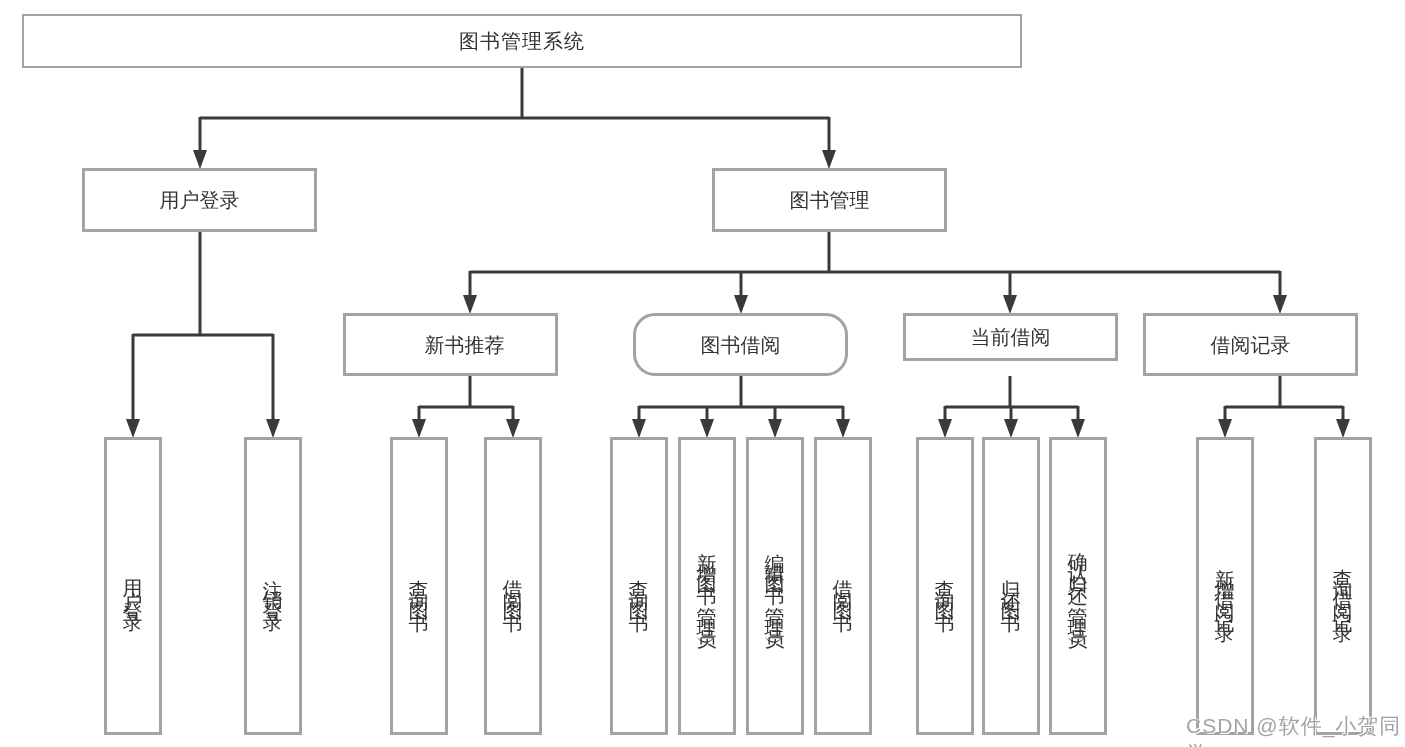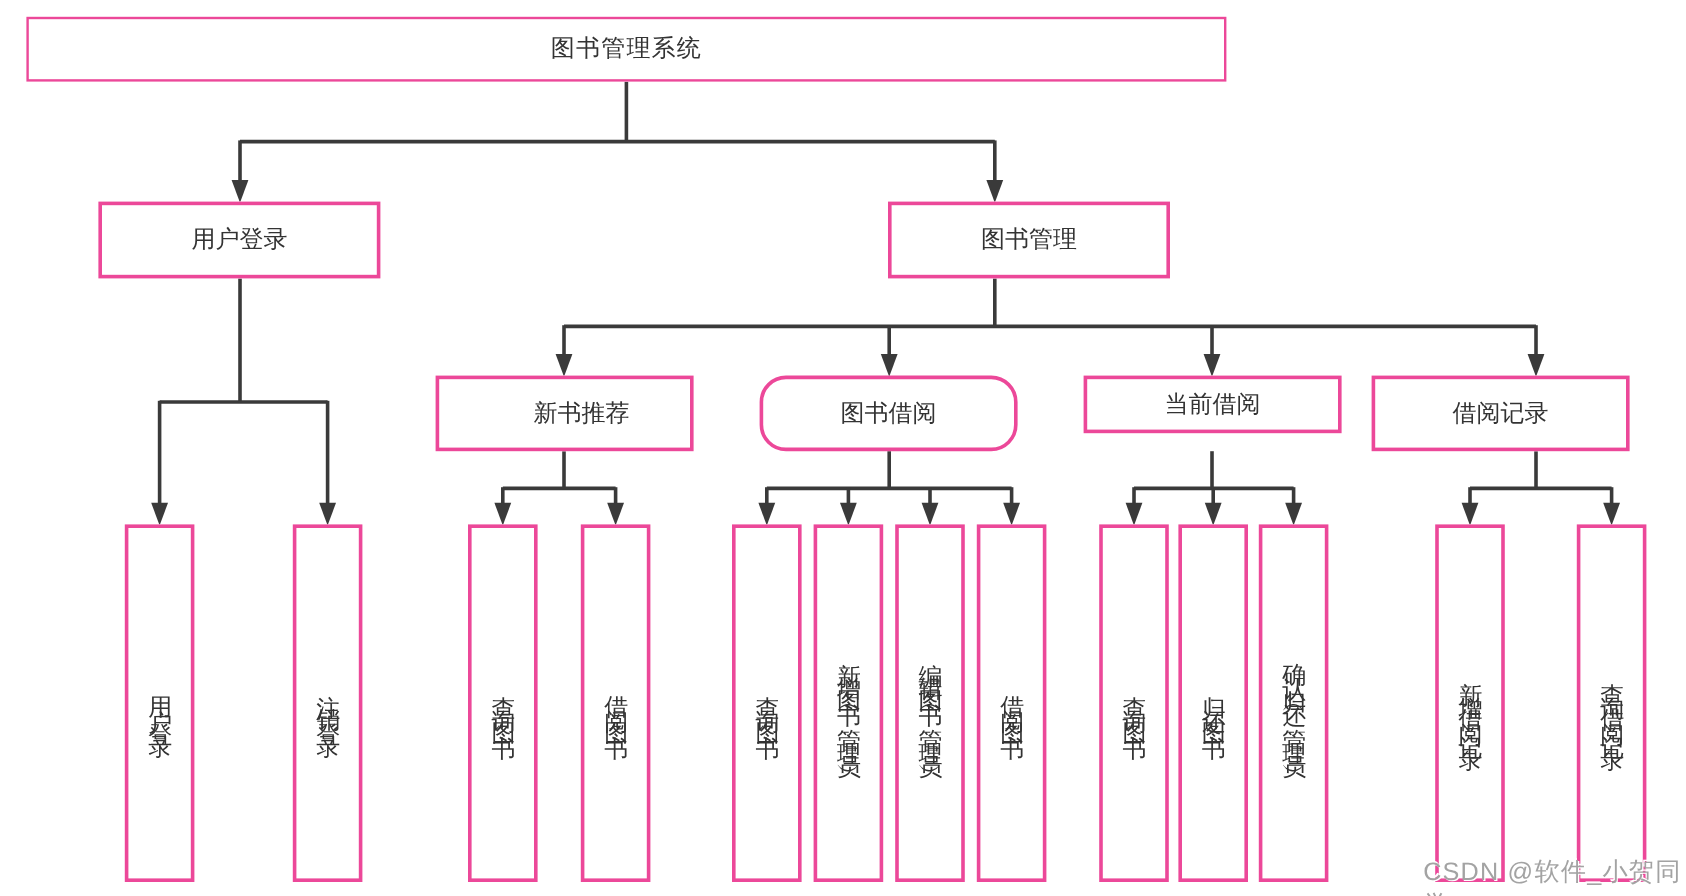--- a/index.html
+++ b/index.html
@@ -12,21 +12,21 @@
     overflow: hidden;
   }
   #connectors {
     position: absolute;
     left: 0; top: 0;
     width: 1405px; height: 747px;
   }
   .hbox, .vbox {
     position: absolute;
     box-sizing: border-box;
-    border: 3px solid #ec4899;
+    border: 3px solid #a3a3a3;
     background: #ffffff;
     color: #333333;
     display: flex;
     align-items: center;
     justify-content: center;
     font-size: 20px;
     line-height: 1;
     white-space: nowrap;
   }
   .hbox.root { border-width: 2px; letter-spacing: 1px; }
@@ -117,23 +117,23 @@
       <polygon points="1004,419 1018,419 1011,438"></polygon>
       <polygon points="1071,419 1085,419 1078,438"></polygon>
       <polygon points="1218,419 1232,419 1225,438"></polygon>
       <polygon points="1336,419 1350,419 1343,438"></polygon>
     </g>
   </svg>
 
   <div class="hbox root" style="left:22px; top:14px; width:1000px; height:54px;">图书管理系统</div>
 
   <div class="hbox" style="left:82px; top:168px; width:235px; height:64px;">用户登录</div>
-  <div class="hbox" style="left:712px; top:168px; width:235px; height:64px;margin-left:28px;">图书管理</div>
+  <div class="hbox" style="left:712px; top:168px; width:235px; height:64px;">图书管理</div>
 
-  <div class="hbox" style="left:363px; top:313px; width:215px; height:63px;padding-left:28px;">新书推荐</div>
+  <div class="hbox" style="left:343px; top:313px; width:215px; height:63px;padding-left:28px;">新书推荐</div>
   <div class="hbox" style="left:633px; top:313px; width:215px; height:63px;border-radius:22px;">图书借阅</div>
   <div class="hbox" style="left:903px; top:313px; width:215px; height:48px;">当前借阅</div>
   <div class="hbox" style="left:1143px; top:313px; width:215px; height:63px;">借阅记录</div>
 
   <div class="vbox" style="left:104px; top:437px; width:58px; height:298px;">用户登录</div>
   <div class="vbox" style="left:244px; top:437px; width:58px; height:298px;">注销登录</div>
 
   <div class="vbox" style="left:390px; top:437px; width:58px; height:298px;">查询图书</div>
   <div class="vbox" style="left:484px; top:437px; width:58px; height:298px;">借阅图书</div>
 

